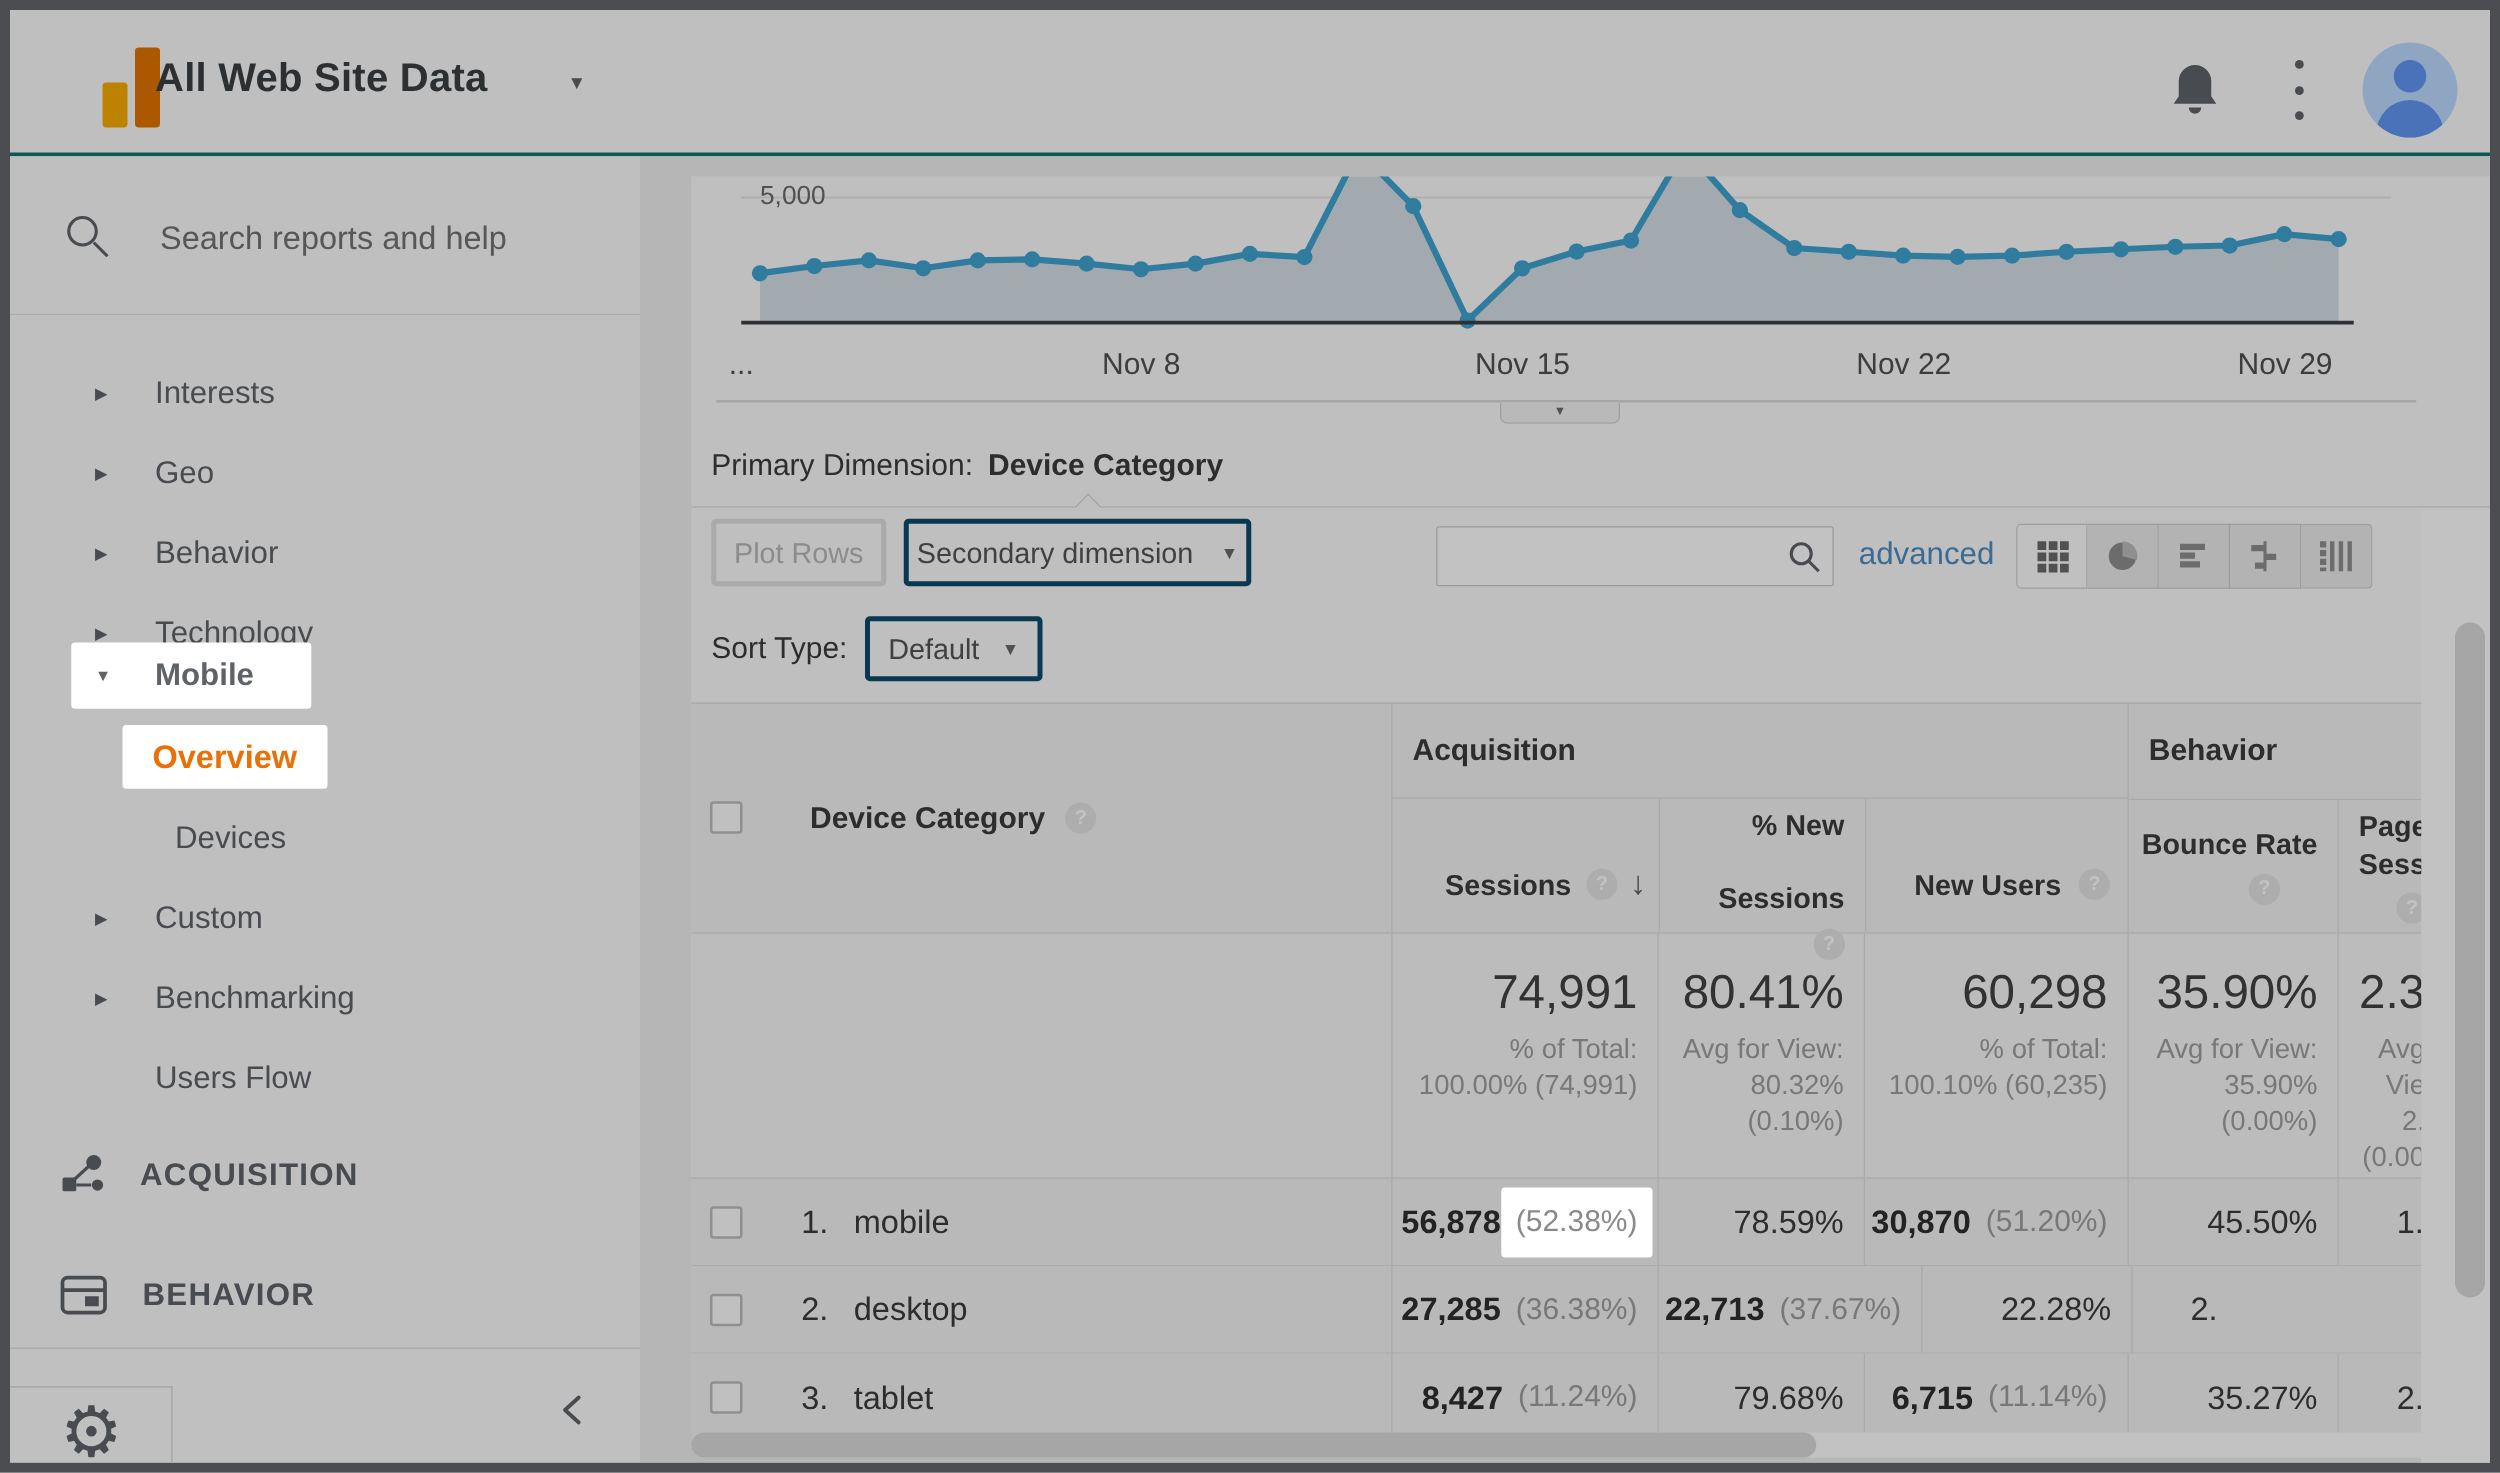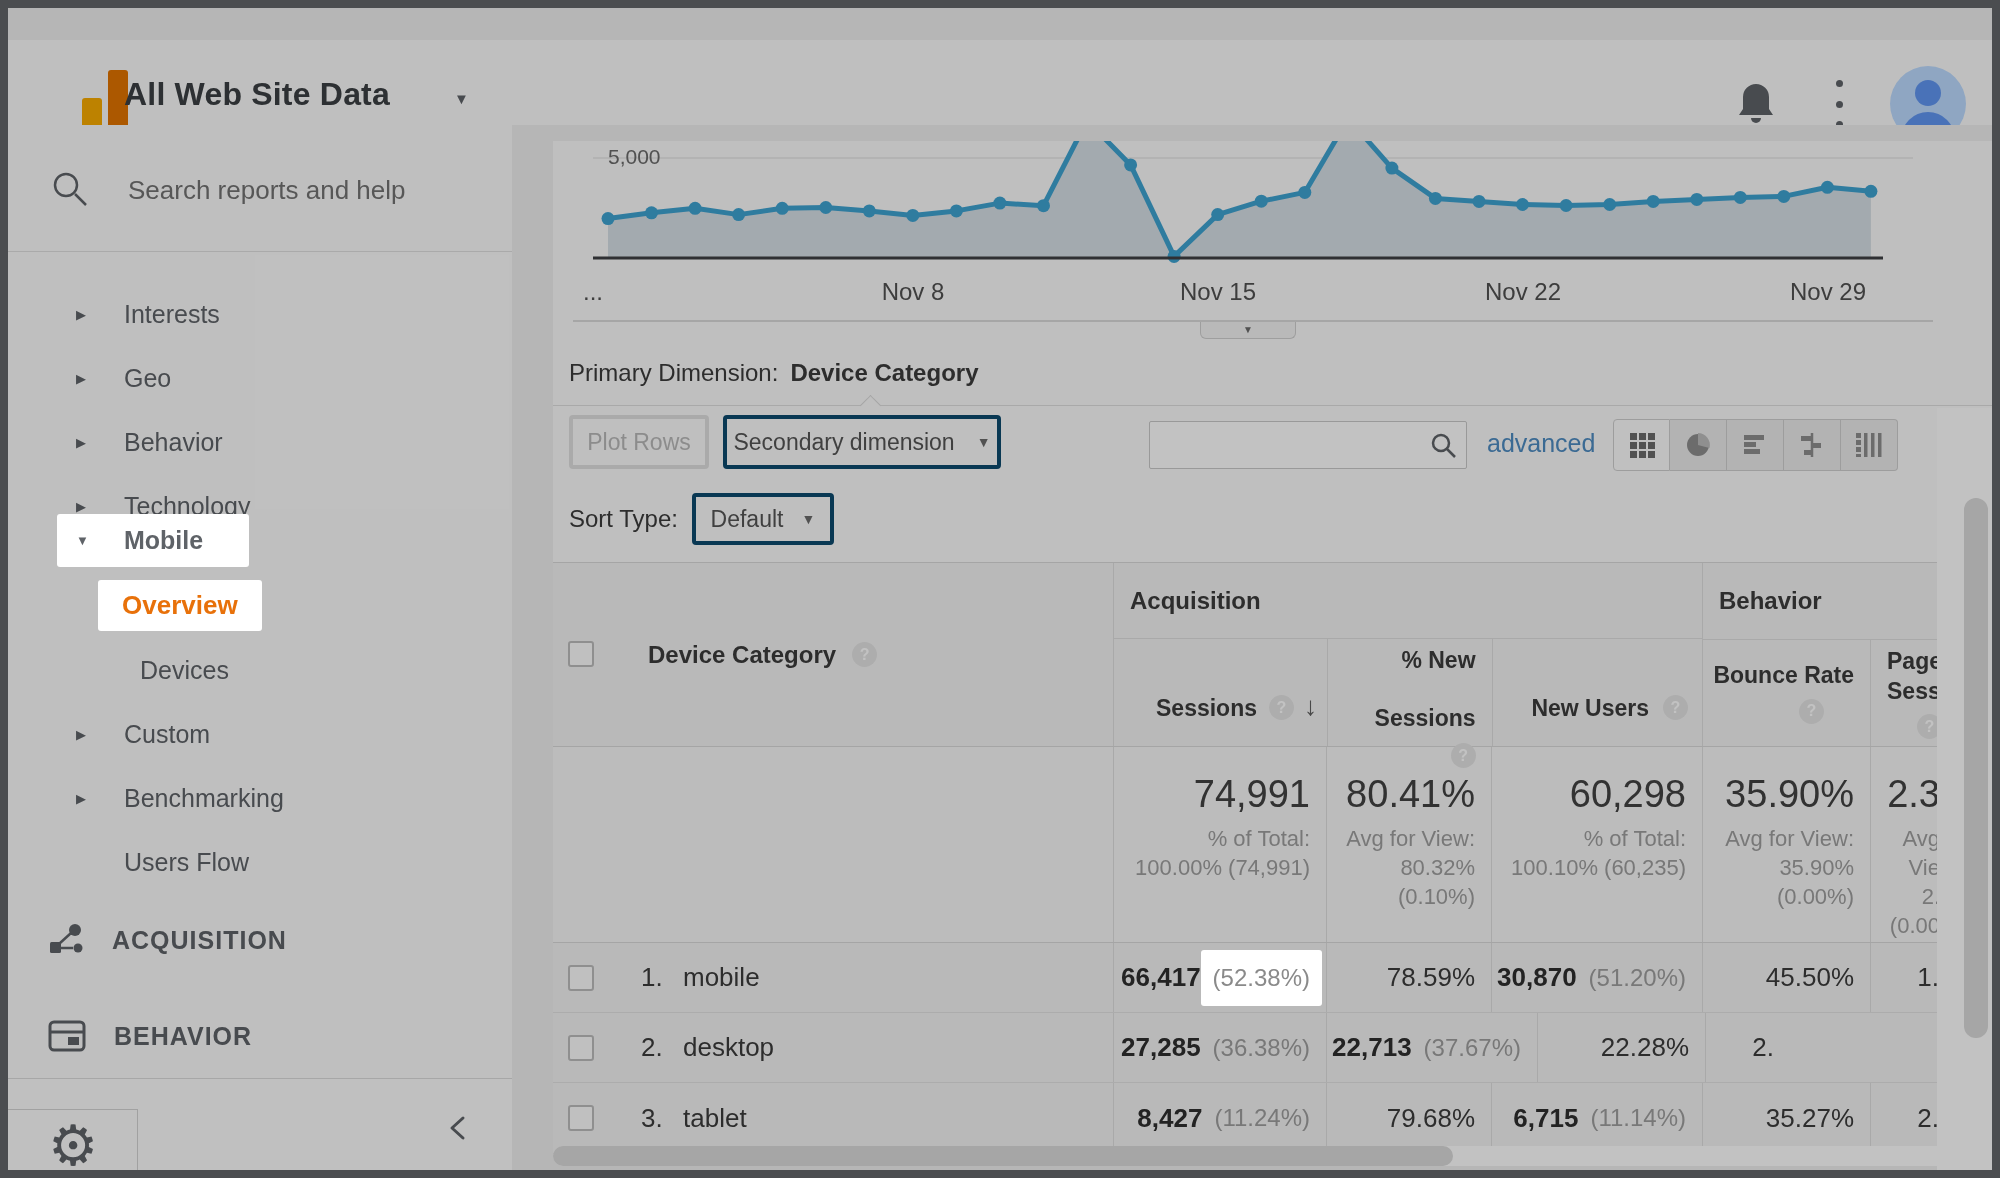--- a/index.html
+++ b/index.html
@@ -7,21 +7,21 @@
   body { font-family:"Liberation Sans", sans-serif; background:#4b4d50; overflow:hidden; }
   #frame { position:absolute; left:8px; top:8px; width:1984px; height:1162px; background:#efefef; overflow:hidden; }
 
   
   #dim-overlay { position:absolute; left:0; top:0; width:100%; height:100%;
     background:rgba(0,0,0,0.24); z-index:50; pointer-events:none; }
   .spotlight { position:relative; z-index:60; background:#ffffff; border-radius:3px; }
 
   
   #topbar { position:absolute; left:0; top:0; width:1984px; height:117px;
-    background:#fcfcfc; border-bottom:3px solid #0f766e;margin-top:32px; }
+    background:#fcfcfc; border-bottom:3px solid #0f766e; }
   #ga-logo { position:absolute; left:74px; top:30px; width:50px; height:64px; }
   #ga-logo .bar-short { position:absolute; left:0; bottom:0; width:20px; height:36px; background:#F9AB00; border-radius:3px; }
   #ga-logo .bar-tall  { position:absolute; left:26px; bottom:0; width:20px; height:64px; background:#E37400; border-radius:3px; }
   #topbar-title { position:absolute; left:116px; top:36px; font-size:32px; font-weight:700; color:#3c4043; letter-spacing:0.2px; }
   #topbar-caret { position:absolute; left:446px; top:50px; font-size:15px; color:#5f6368; }
   #bell { position:absolute; left:1726px; top:38px; width:44px; height:48px; }
   #kebab { position:absolute; left:1826px; top:40px; width:10px; height:48px; display:flex; flex-direction:column; justify-content:space-between; align-items:center; }
   #kebab i { width:7px; height:7px; border-radius:50%; background:#5f6368; display:block; }
   #avatar { position:absolute; left:1882px; top:26px; width:76px; height:76px; border-radius:50%; background:#bddbff; overflow:hidden; }
   #avatar .head { position:absolute; left:25px; top:14px; width:26px; height:26px; border-radius:50%; background:#6196f2; }
@@ -478,21 +478,21 @@
 
         <div class="drow">
           <div class="c0">
               <span class="cb"></span>
             </div>
           <div class="c1">
             <span class="rank">1.</span>
             <span>mobile</span>
           </div>
           <div class="mcell c2 vline">
-            <span class="bold">66,417</span>
+            <span class="bold">56,878</span>
             <span class="pct spotlight">(52.38%)</span>
           </div>
           <div class="mcell c3 vline">78.59%</div>
           <div class="mcell c4 vline">
             <span class="bold">30,870</span>
             <span class="pct">(51.20%)</span>
           </div>
           <div class="mcell c5 vline">45.50%</div>
           <div class="mcell c6 vline">1.</div>
         </div>

